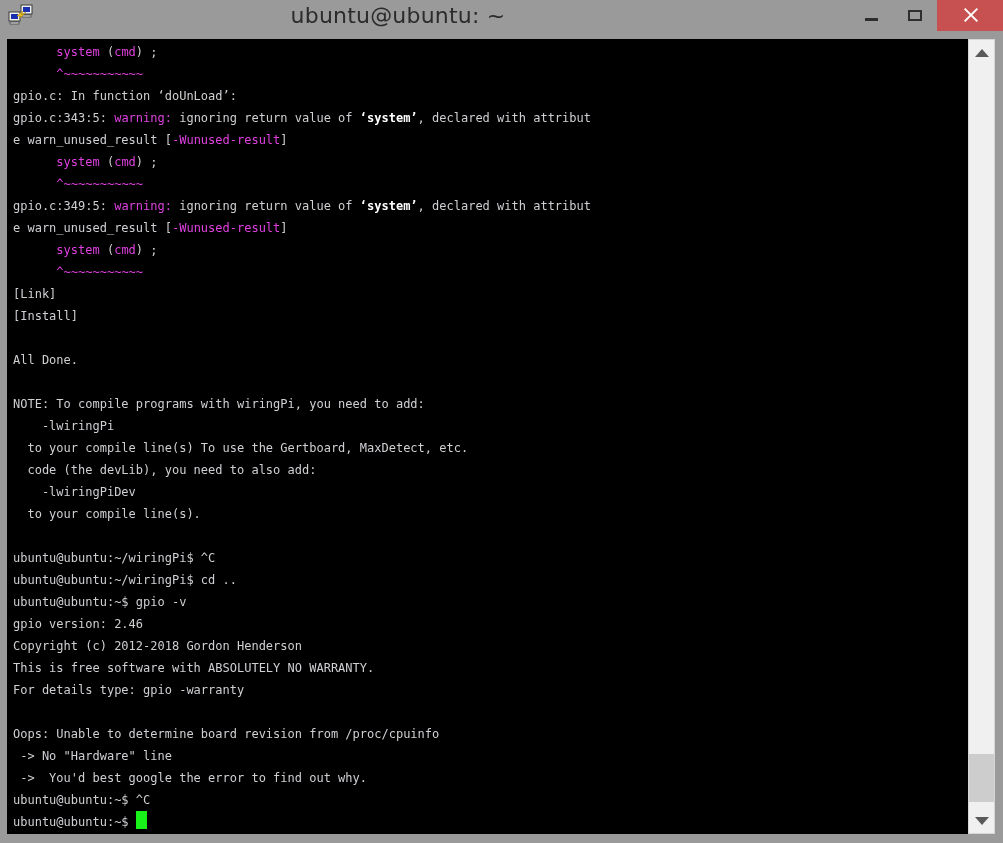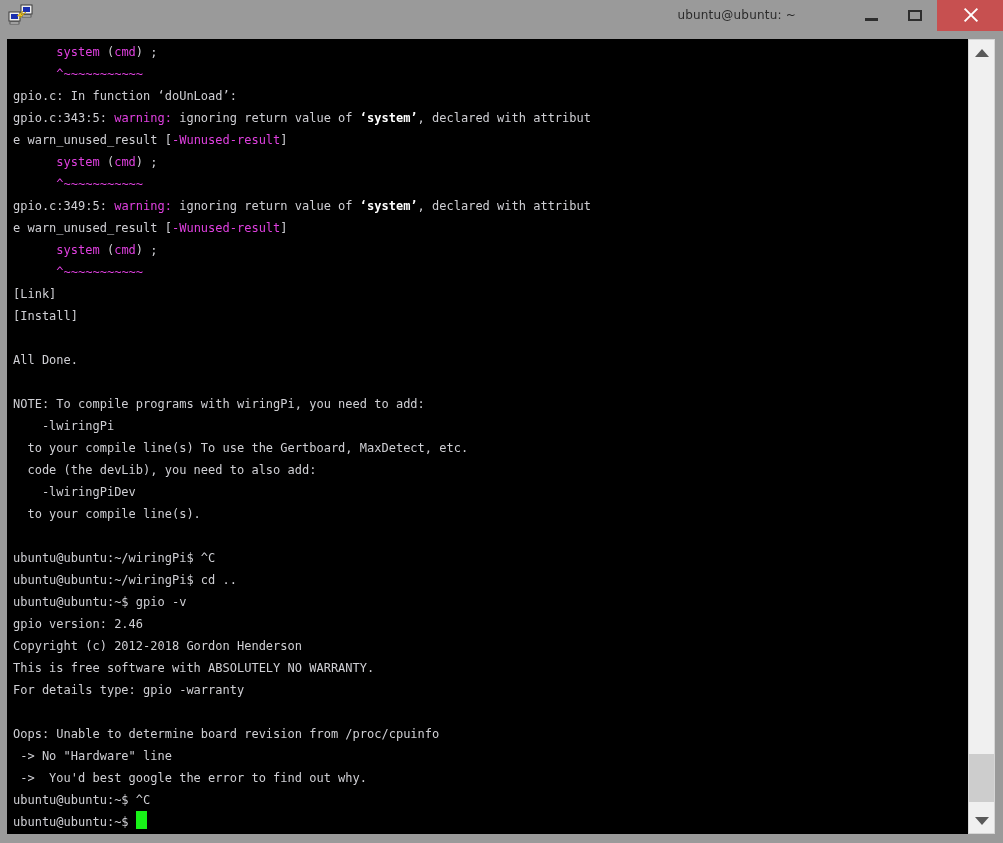--- a/index.html
+++ b/index.html
@@ -39,22 +39,22 @@
     width: 26px;
     height: 24px;
   }
   .title-text {
     position: absolute;
     left: 0;
     top: 0;
     width: 796px;
     height: 31px;
     line-height: 31px;
-    text-align: right;
-    font-size: 12px;
+    text-align: center;
+    font-size: 22px;
     color: #2b2b2b;
     font-family: "DejaVu Sans", sans-serif;
     letter-spacing: 0.2px;
     pointer-events: none;
   }
   .win-controls {
     position: absolute;
     right: 0;
     top: 0;
     height: 31px;

